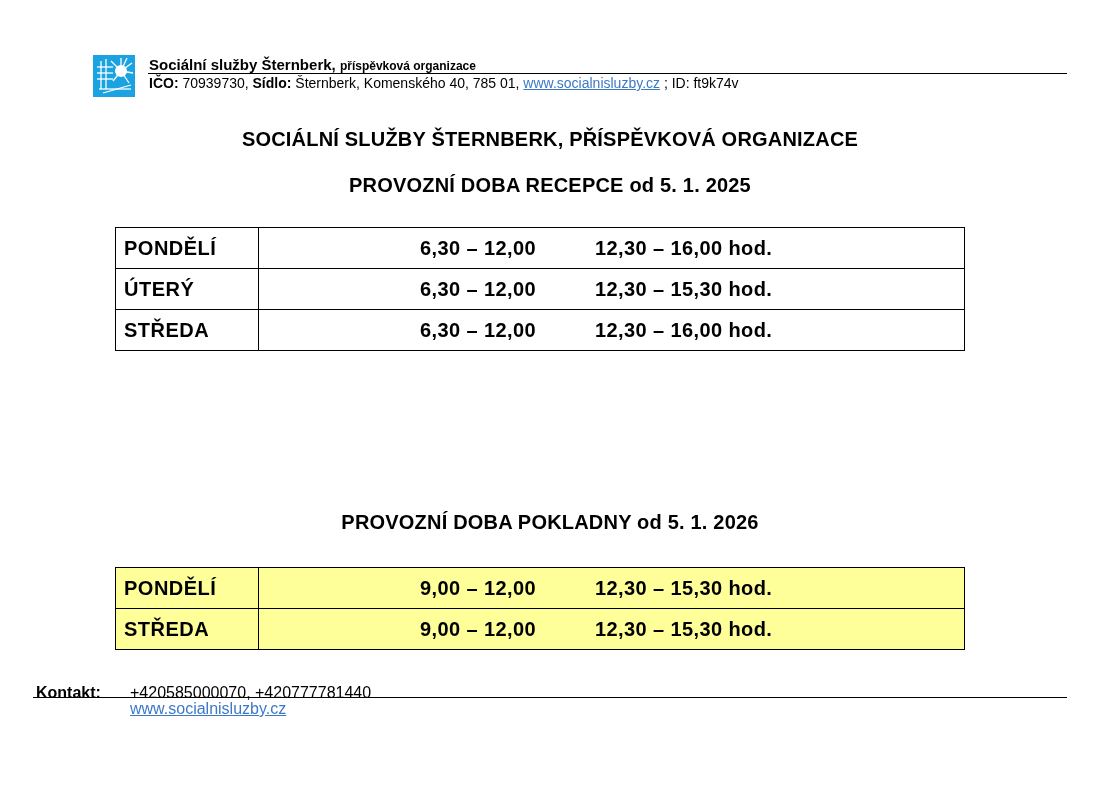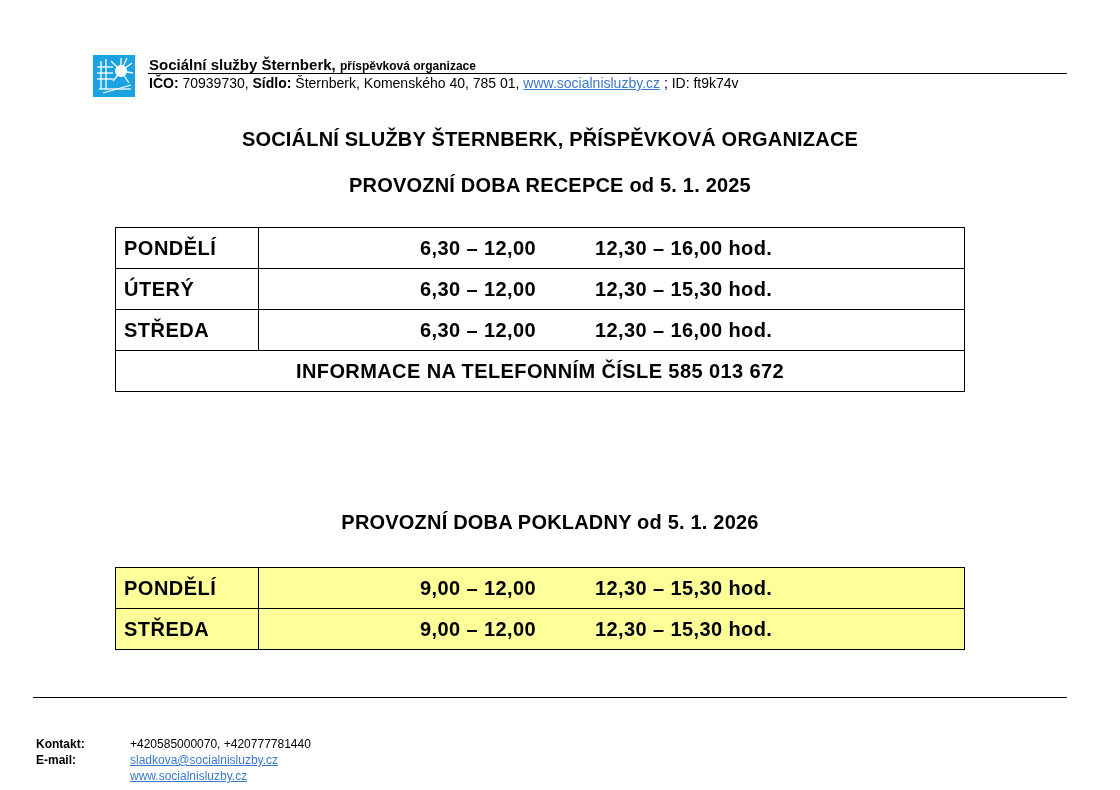--- a/index.html
+++ b/index.html
@@ -25,21 +25,21 @@
   table.hours td.day { width: 134px; padding-left: 8px; letter-spacing: 0.5px; }
   table.hours td.times { position: relative; }
   table.hours .t1 { position: absolute; left: 161px; top: 9px; white-space: nowrap; letter-spacing: 0.4px; text-align: right; }
   table.hours .t2 { position: absolute; left: 336px; top: 9px; white-space: nowrap; letter-spacing: 0.4px; }
   table.hours td.info { text-align: center; letter-spacing: 0.4px; }
   #recepce { top: 227px; }
   #pokladna { top: 567px; }
   #pokladna td { background: #ffff99; }
 
   .footer-line { position: absolute; left: 33px; top: 697px; width: 1034px; height: 1px; background: #000; }
-  .footer { position: absolute; left: 36px; top: 736px; font-size: 12px; line-height: 16px; }
+  .footer { position: absolute; left: 36px; top: 685px; font-size: 16px; line-height: 16px; }
   .footer .row { display: flex; }
   .footer .lbl { width: 94px; font-weight: bold; }
   .footer a { color: #3c78c8; text-decoration: underline; }
 </style>
 </head>
 <body>
 
 <div class="logo">
   <svg width="42" height="42" viewBox="0 0 42 42">
     <rect width="42" height="42" fill="#1aa3e0"></rect>
@@ -95,23 +95,20 @@
       <span class="t2">12,30 – 15,30 hod.</span>
     </td>
   </tr>
   <tr>
     <td class="day">STŘEDA</td>
     <td class="times">
       <span class="t1">6,30 – 12,00</span>
       <span class="t2">12,30 – 16,00 hod.</span>
     </td>
   </tr>
-  <tr>
-    <td class="info" colspan="2">INFORMACE NA TELEFONNÍM ČÍSLE 585 013 672</td>
-  </tr>
 </tbody>
   </table>
 
 <div class="title pokladna">PROVOZNÍ DOBA POKLADNY od 5. 1. 2026</div>
 
 <table class="hours" id="pokladna">
   <tbody>
       <tr>
     <td class="day">PONDĚLÍ</td>
     <td class="times">
@@ -129,20 +126,16 @@
 </tbody>
   </table>
 
 <div class="footer-line"></div>
 <div class="footer">
   <div class="row">
     <span class="lbl">Kontakt:</span>
     <span>+420585000070, +420777781440</span>
   </div>
   <div class="row">
-    <span class="lbl">E-mail:</span>
-    <a>sladkova@socialnisluzby.cz</a>
-  </div>
-  <div class="row">
     <span class="lbl"></span>
     <a>www.socialnisluzby.cz</a>
   </div>
 </div>
 
 </body></html>

